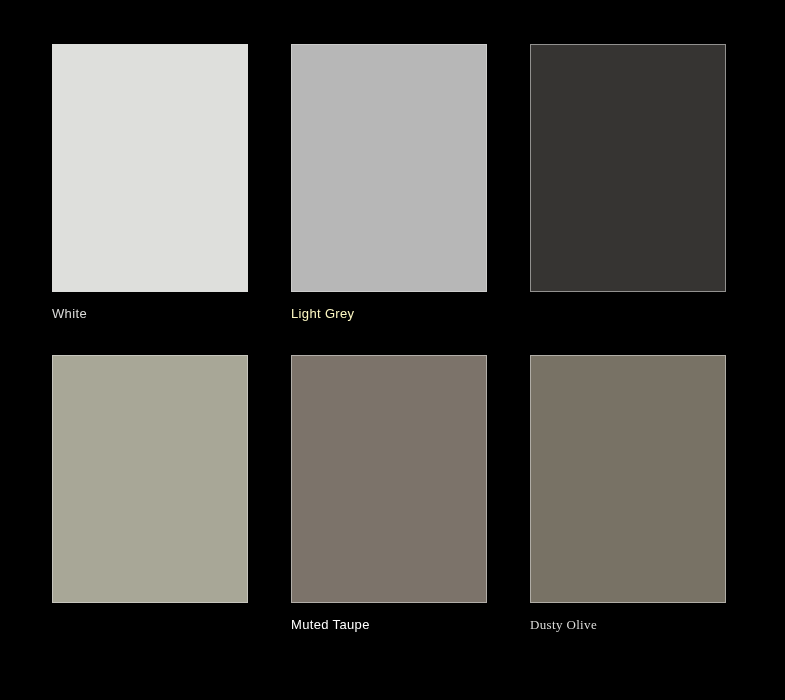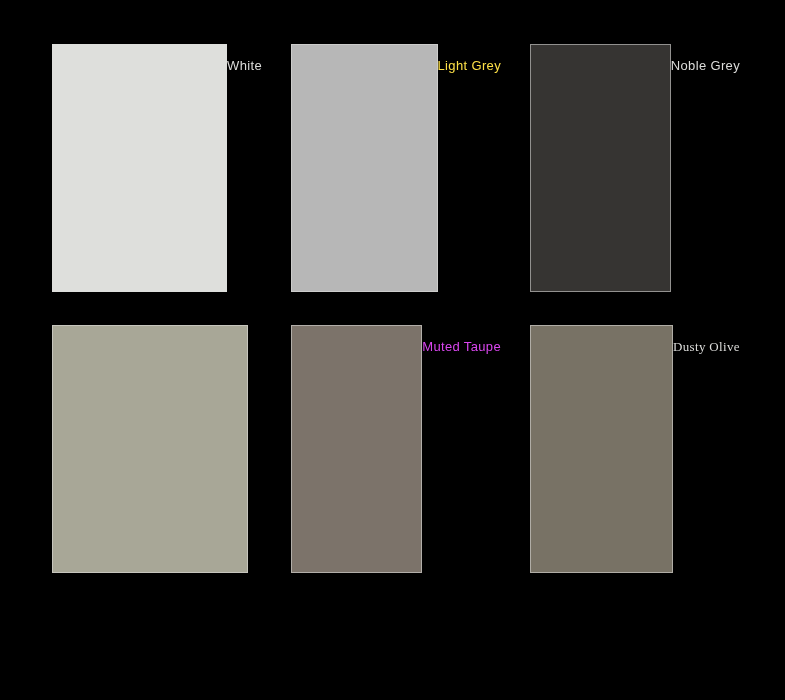--- a/index.html
+++ b/index.html
@@ -24,21 +24,21 @@
     width: 673px;
     display: grid;
     grid-template-columns: 196px 196px 196px;
     grid-template-rows: auto auto;
     column-gap: 43px;
     row-gap: 33px;
   }
 
   .swatch-cell {
     display: flex;
-    flex-direction: row;
+    flex-direction: column;
     width: 210px;
   }
 
   .swatch-chip {
     width: 196px;
     height: 248px;
     border: 1px solid rgba(222, 223, 220, 0.55);
     display: block;
   }
 
@@ -57,35 +57,34 @@
 
 <main class="palette-grid">
 
   <div class="swatch-cell">
     <div class="swatch-chip" style="background-color: rgb(222, 223, 220);"></div>
     <div class="swatch-label" style="color: rgb(220, 220, 218);">White</div>
   </div>
 
   <div class="swatch-cell">
     <div class="swatch-chip" style="background-color: rgb(183, 183, 183);"></div>
-    <div class="swatch-label" style="color: #fde047;">Light Grey</div>
+    <div class="swatch-label" style="color: #fef9c3;">Light Grey</div>
   </div>
 
   <div class="swatch-cell">
     <div class="swatch-chip" style="background-color: rgb(54, 52, 50);"></div>
-    <div class="swatch-label" style="color: rgb(220, 220, 218);">Noble Grey</div>
   </div>
 
   <div class="swatch-cell">
     <div class="swatch-chip" style="background-color: rgb(168, 167, 151);"></div>
   </div>
 
   <div class="swatch-cell">
     <div class="swatch-chip" style="background-color: rgb(124, 115, 106);"></div>
-    <div class="swatch-label" style="color: #d946ef;">Muted Taupe</div>
+    <div class="swatch-label" style="color: #ffffff;">Muted Taupe</div>
   </div>
 
   <div class="swatch-cell">
     <div class="swatch-chip" style="background-color: rgb(120, 114, 101);"></div>
     <div class="swatch-label" style="color: rgb(220, 220, 218); font-family: Liberation Serif, serif;">Dusty Olive</div>
   </div>
 
 </main>
 
 </body></html>

